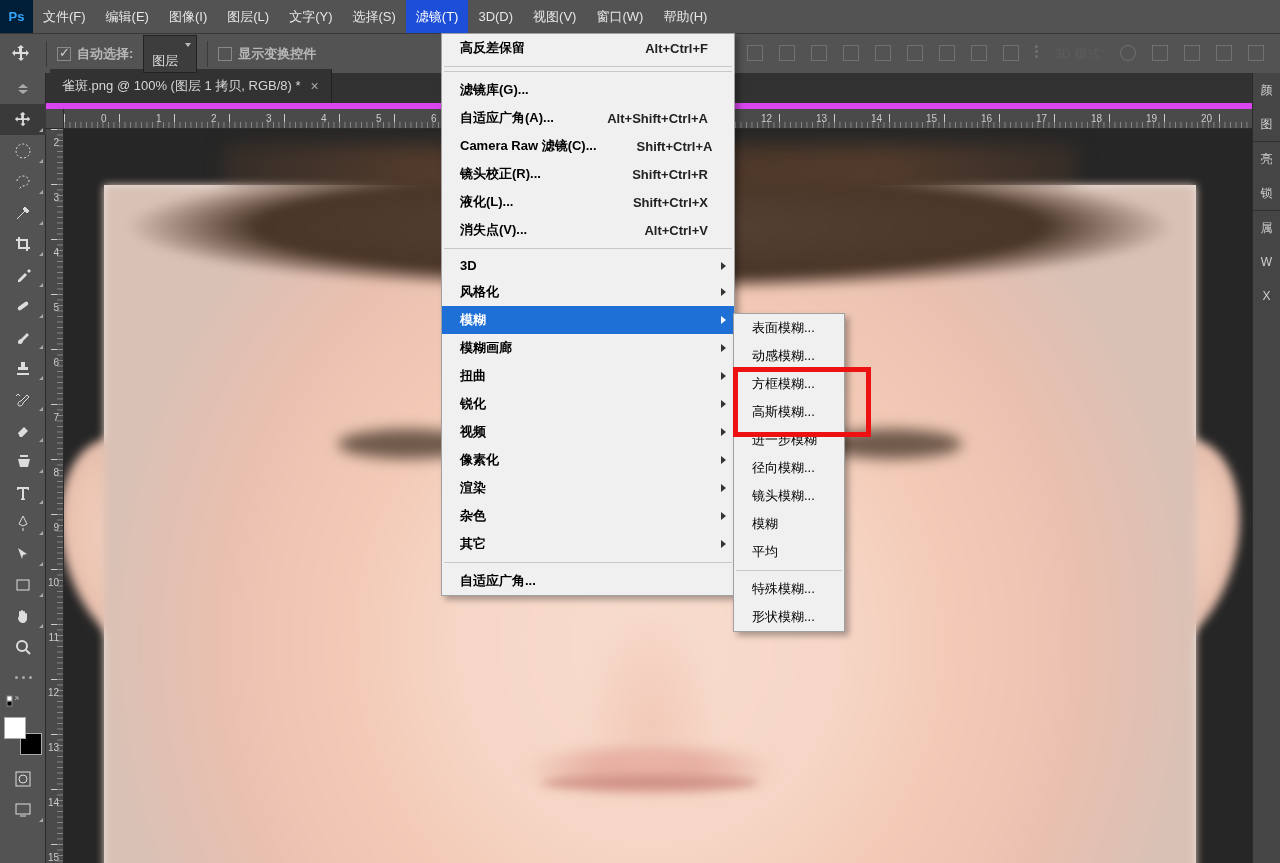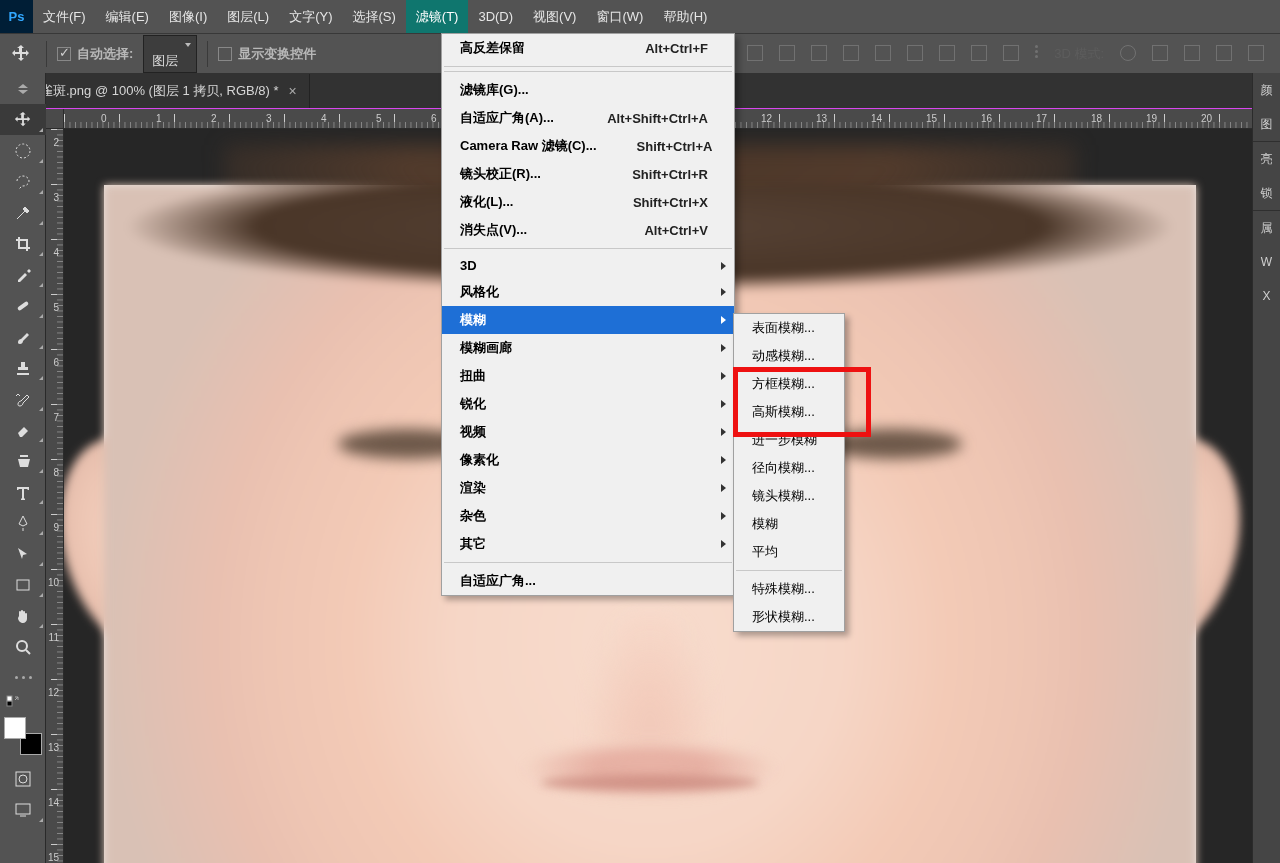--- a/index.html
+++ b/index.html
@@ -1,38 +1,38 @@
 <!DOCTYPE html>
 <html><head>
 <meta charset="utf-8">
 <style>
   *{margin:0;padding:0;box-sizing:border-box;font-family:"Microsoft YaHei",Arial,sans-serif;font-size:13px;user-select:none;}
   body{background:#323232;color:#e6e6e6;width:1280px;height:863px;overflow:hidden;position:relative;}
   
   .menubar{height:33px;background:#535353;display:flex;align-items:center;}
   .ps-logo{width:33px;height:33px;background:#001e36;color:#31a8ff;display:flex;align-items:center;justify-content:center;font-weight:700;}
   .menu-item{padding:0 10px;height:33px;display:flex;align-items:center;color:#e6e6e6;cursor:default;}
-  .menu-item.active{background:#0f766e;color:#fff;}
+  .menu-item.active{background:#1d4ed8;color:#fff;}
   
   .optionsbar{height:40px;background:#535353;border-top:1px solid #383838;display:flex;align-items:center;padding-left:6px;gap:10px;}
   .home-icon{width:30px;height:30px;display:flex;align-items:center;justify-content:center;}
   .chk{width:14px;height:14px;border:1px solid #888;background:#535353;display:inline-block;margin-right:6px;position:relative;}
   .chk.checked::after{content:"✓";position:absolute;top:-3px;left:1px;color:#d0d0d0;}
   .select-box{background:#3d3d3d;border:1px solid #222;padding:16px 18px 2px 8px;position:relative;color:#ddd;}
   .select-box::after{content:"";position:absolute;right:5px;top:7px;border-left:3px solid transparent;border-right:3px solid transparent;border-top:4px solid #bbb;}
   .vsep{width:1px;height:26px;background:#3a3a3a;}
   .aligners{display:flex;gap:16px;margin-left:auto;opacity:.35;padding-right:16px;}
   .alignicon{width:16px;height:16px;border:1px solid #aaa;}
   .dotrow{display:flex;gap:4px;}
   .dot3{display:flex;flex-direction:column;gap:2px;}
   .dotc{width:3px;height:3px;background:#aaa;border-radius:50%;}
   .opt-txt{color:#b8b8b8;font-weight:bold;}
   .opt-disabled{color:#6e6e6e;}
   
-  .doctabs{height:36px;background:#323232;display:flex;align-items:flex-end;padding-left:28px;border-bottom:1px solid #d946ef;}
+  .doctabs{height:36px;background:#323232;display:flex;align-items:flex-end;padding-left:50px;border-bottom:6px solid #d946ef;}
   .doctab{background:#323232;color:#d6d6d6;padding:8px 12px;display:flex;align-items:center;gap:10px;border-right:1px solid #222;}
   .doctab .x{color:#aaa;font-size:14px;}
   
   .toolbox{position:absolute;left:0;top:73px;width:46px;bottom:0;background:#535353;border-right:1px solid #2a2a2a;z-index:3;}
   .tool{width:46px;height:31px;display:flex;align-items:center;justify-content:center;color:#ddd;position:relative;}
   .tool.active{background:#3a3a3a;}
   .tool .corner{position:absolute;right:3px;bottom:3px;width:0;height:0;border-right:4px solid #aaa;border-top:4px solid transparent;}
   .swatches{position:relative;width:38px;height:38px;margin:8px auto;}
   .sw{position:absolute;width:22px;height:22px;border:1px solid #aaa;}
   .sw.bg{right:0;bottom:0;background:#000;}

